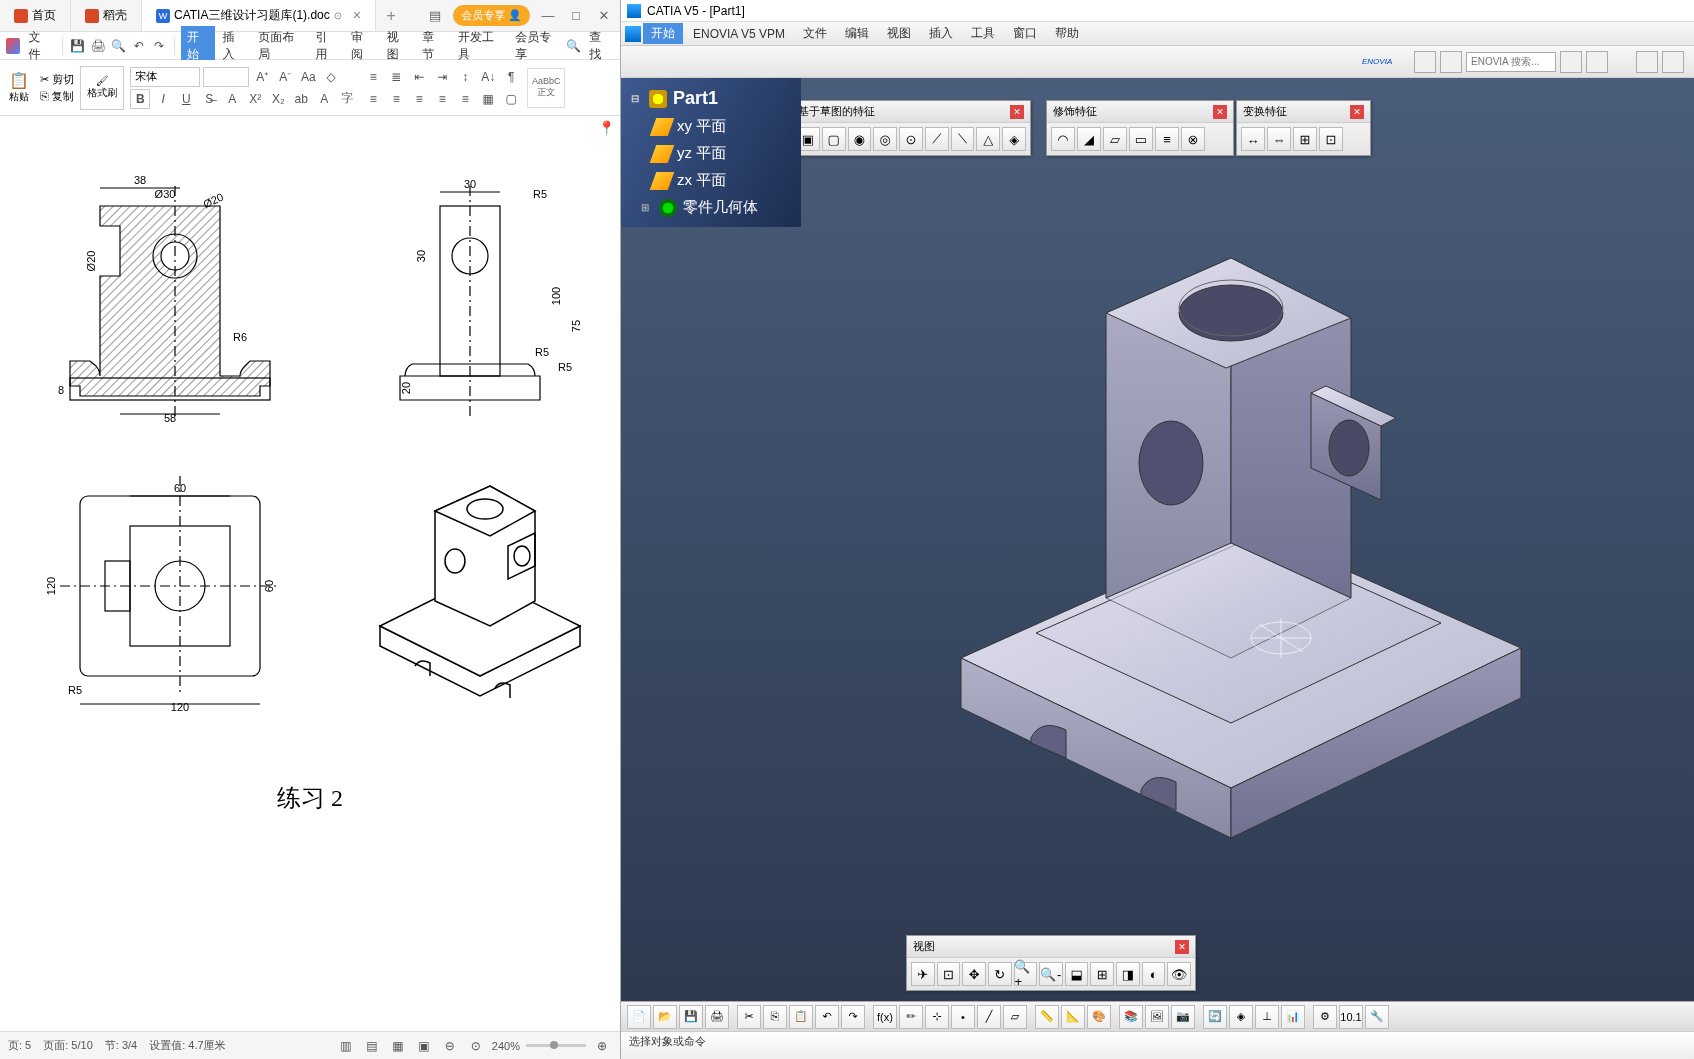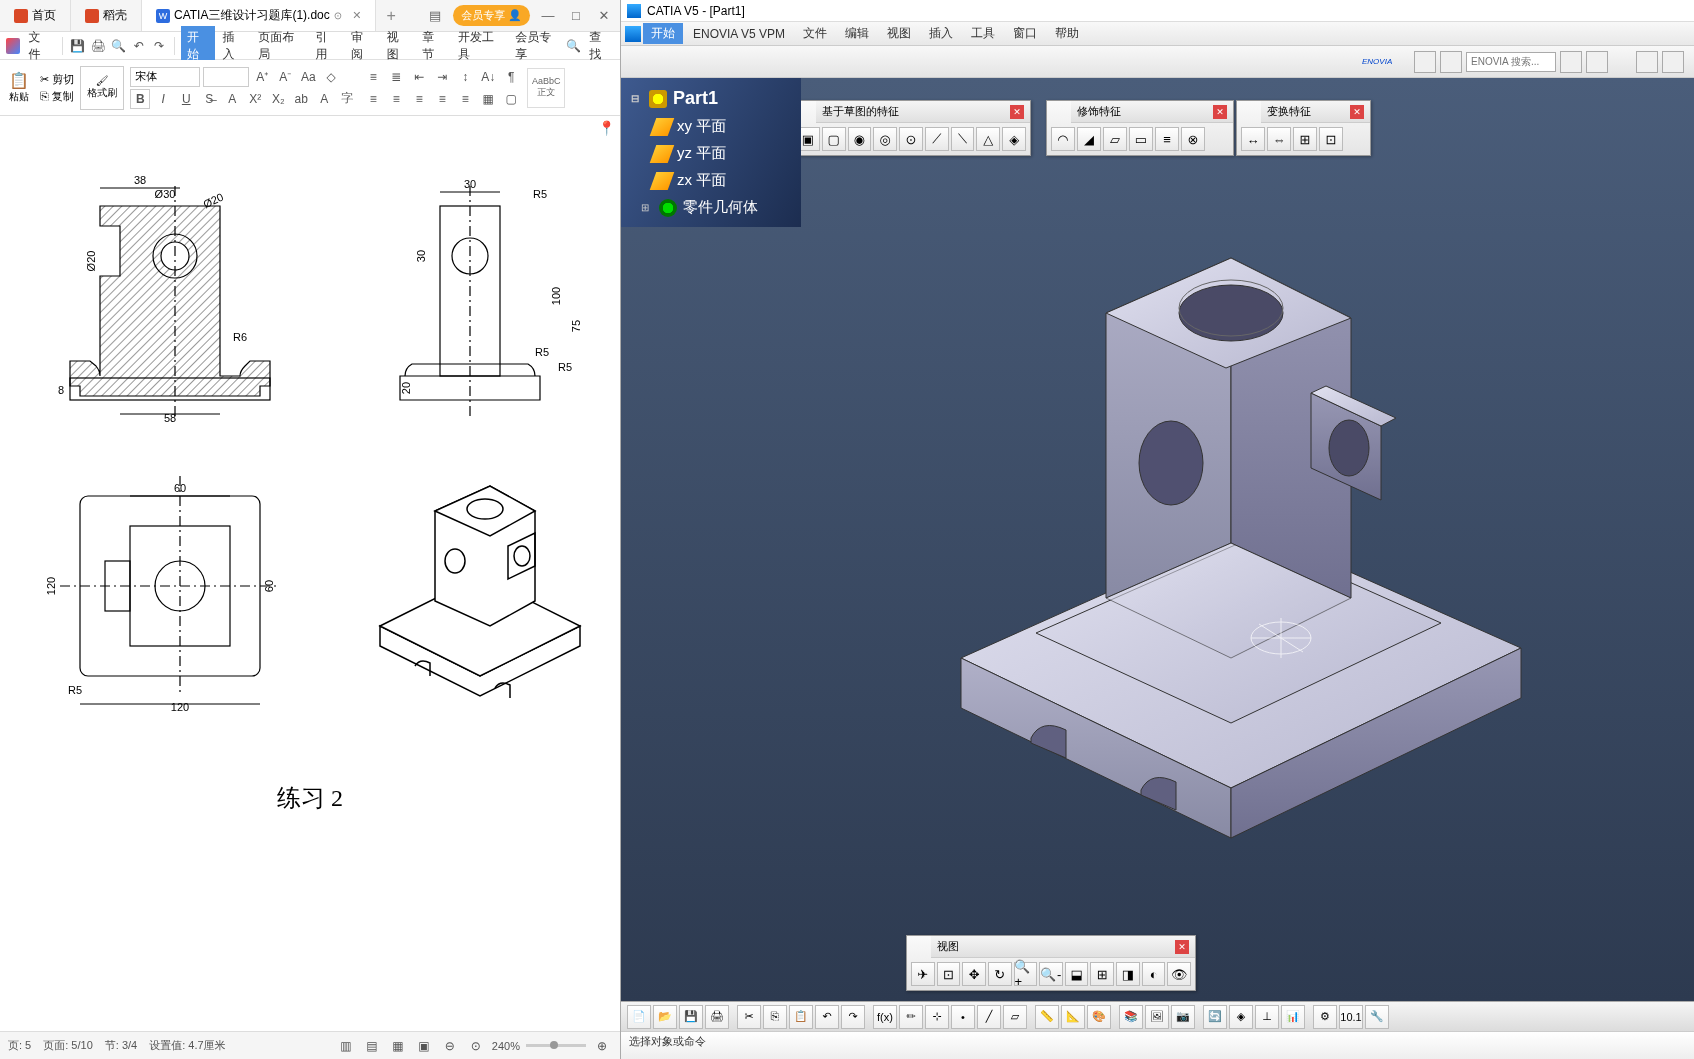--- a/index.html
+++ b/index.html
@@ -64,21 +64,21 @@
 .tree-icon { width: 18px; height: 18px; display: inline-block; }
 .tree-icon.gear { background: radial-gradient(circle, #ff0 40%, #c90 42%); border-radius: 3px; }
 .tree-icon.plane { background: linear-gradient(135deg, #fc3, #f90); transform: skewX(-20deg); }
 .tree-icon.body { background: radial-gradient(circle, #0d0 40%, #070 42%); border-radius: 50%; }
 .tree-expand { width: 12px; color: #ccc; font-size: 10px; }
 
 .catia-viewport { flex: 1; background: linear-gradient(180deg, #4a5d7a 0%, #2d3a50 100%); position: relative; }
 
 
 .float-toolbar { position: absolute; background: linear-gradient(#fafafa,#e5e5e5); border: 1px solid #999; box-shadow: 1px 1px 3px rgba(0,0,0,0.3); }
-.float-toolbar .tb-title { background: linear-gradient(#f5f5f5,#e0e0e0); font-size: 11px; padding: 3px 6px; display: flex; justify-content: space-between; align-items: center; border-bottom: 1px solid #ccc; margin-left: 24px; }
+.float-toolbar .tb-title { background: linear-gradient(#f5f5f5,#e0e0e0); font-size: 11px; padding: 3px 6px; display: flex; justify-content: space-between; align-items: center; border-bottom: 1px solid #ccc; }
 .float-toolbar .tb-close { width: 14px; height: 14px; background: #d44; color: #fff; display: flex; align-items: center; justify-content: center; font-size: 9px; }
 .float-toolbar .tb-body { display: flex; padding: 4px; gap: 2px; }
 .tool-btn { width: 24px; height: 24px; border: 1px solid #bbb; background: linear-gradient(#fff,#e8e8e8); display: flex; align-items: center; justify-content: center; font-size: 13px; }
 
 .catia-bottom-toolbar { height: 30px; background: linear-gradient(#f5f5f5,#dcdcdc); border-top: 1px solid #aaa; display: flex; align-items: center; padding: 0 6px; gap: 2px; overflow: hidden; }
 .cbt { width: 24px; height: 24px; border: 1px solid #bbb; background: linear-gradient(#fff,#eee); display: flex; align-items: center; justify-content: center; font-size: 11px; }
 .cbt-sep { width: 4px; }
 
 .catia-status { height: 28px; background: linear-gradient(#fff,#eee); border-top: 1px solid #ccc; font-size: 11px; padding: 2px 8px; color: #333; }
 

